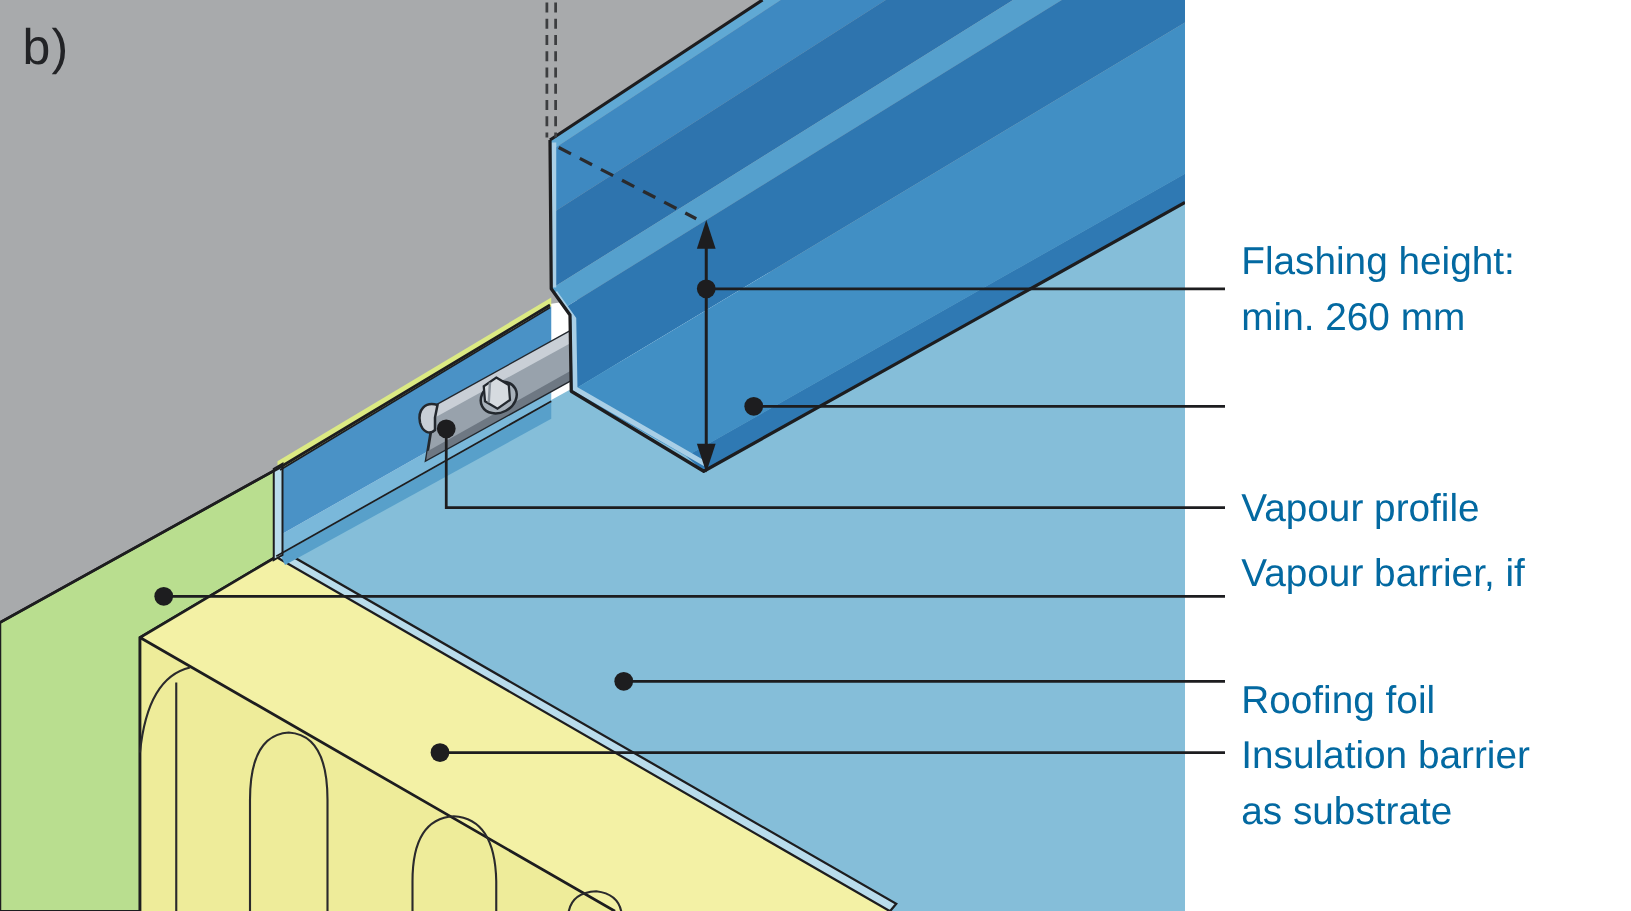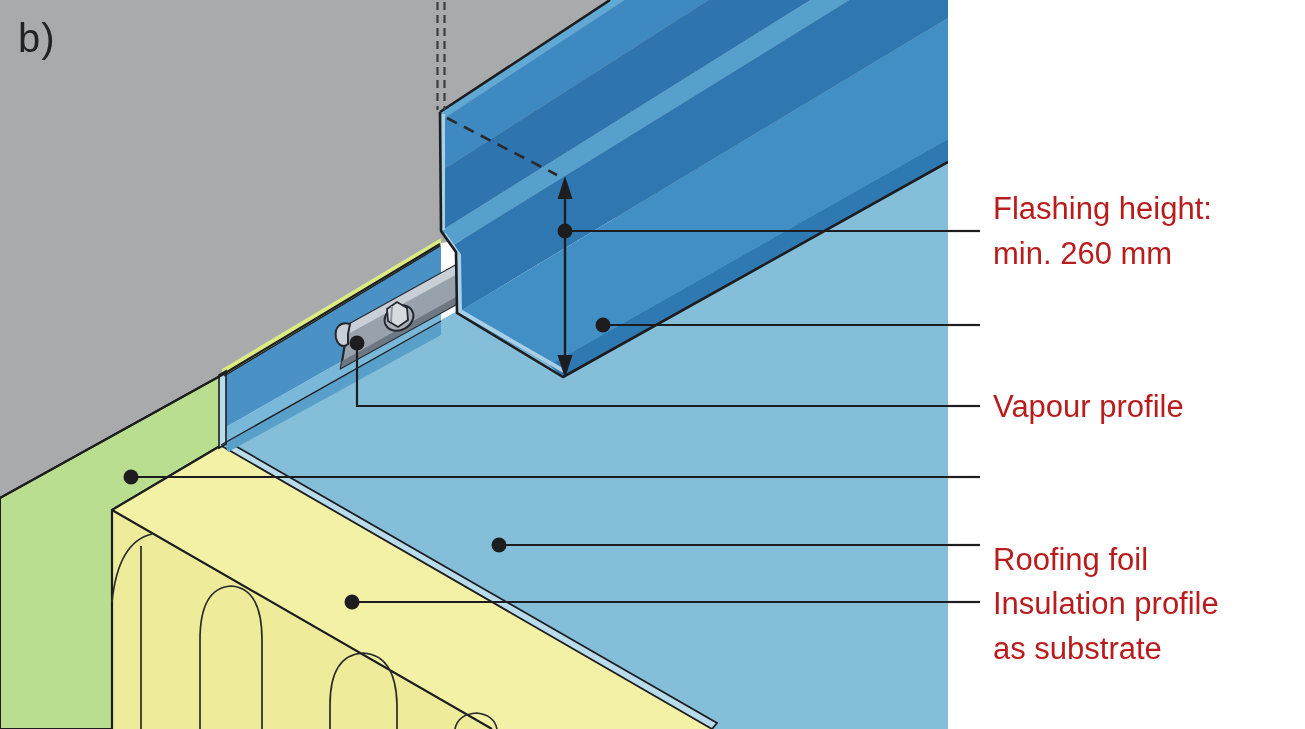--- a/index.html
+++ b/index.html
@@ -8,21 +8,21 @@
     background:#ffffff;
     font-family:"Liberation Sans", sans-serif;
   }
   #diagram-svg{position:absolute;left:0;top:0;}
   .fig-tag{
     position:absolute;left:18px;top:16px;
     font-size:40px;color:#222326;letter-spacing:1px;
   }
   .label{
     position:absolute;left:993px;
-    font-size:31px;line-height:45px;color:#b91c1c;
+    font-size:31px;line-height:45px;color:#0369a1;
     white-space:nowrap;
   }
   .lbl-fh{top:186px;}
   .lbl-ts{top:303px;}
   .lbl-fp{top:384px;}
   .lbl-vb{top:436px;}
   .lbl-rf{top:537px;}
   .lbl-ins{top:581px;}
 </style>
 </head>
@@ -143,22 +143,23 @@
 
   <div class="label lbl-fh">
     <div>Flashing height:</div>
     <div>min. 260 mm</div>
   </div>
 
 
   <div class="label lbl-fp">Vapour profile</div>
 
   <div class="label lbl-vb">
+    <div>Vapour barrier, if</div>
   </div>
 
   <div class="label lbl-rf">Roofing foil</div>
 
   <div class="label lbl-ins">
-    <div>Insulation profile</div>
+    <div>Insulation barrier</div>
     <div>as substrate</div>
   </div>
 
 </div>
 
 </body></html>

